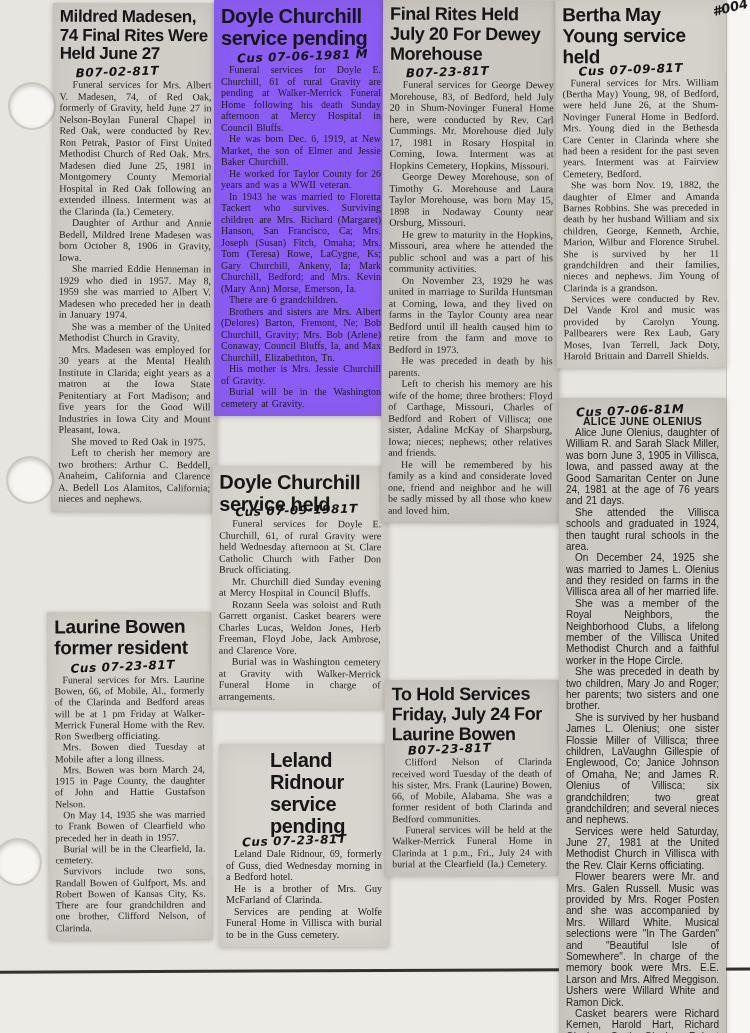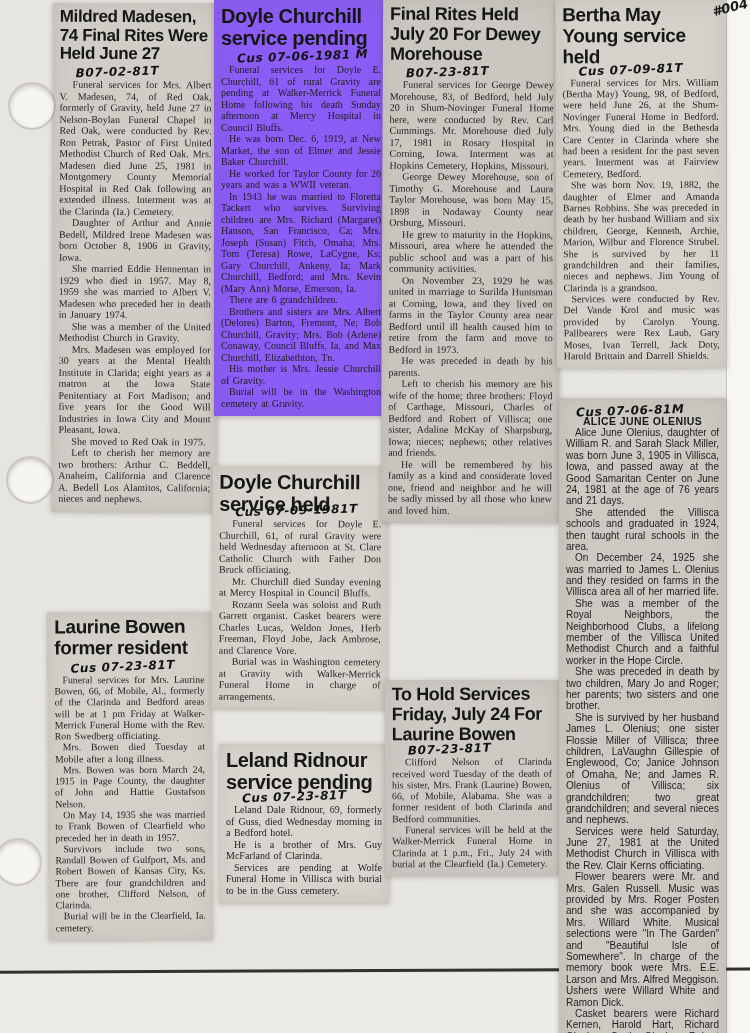--- a/index.html
+++ b/index.html
@@ -63,21 +63,21 @@
   .c-laurine{left:48px;top:612px;width:164px;background:#d3d0c9;transform:rotate(-0.3deg);}
   .c-laurine .headline{font-size:19px;}
   .c-laurine p{font-size:9.8px;text-indent:8px;}
   .c-doyle-pending{left:214px;top:0px;width:174px;background:#8b5cf6;}
   .c-doyle-pending .headline{font-size:20px;}
   .c-doyle-pending p{text-indent:8px;}
   .c-doyle-held{left:212px;top:466px;width:176px;background:#d6d3cc;transform:rotate(0.2deg);}
   .c-doyle-held .headline{font-size:20px;}
   .c-doyle-held .annotation{margin-top:-14px;}
   .c-ridnour{left:219px;top:744px;width:170px;background:#d8d5cf;}
-  .c-ridnour .headline{font-size:20px;}
+  .c-ridnour .headline{font-size:20px;margin-left:44px;}
   .c-ridnour .annotation{margin-top:-6px;}
   .c-ridnour p{text-indent:8px;}
   .c-morehouse{left:382px;top:0px;width:178px;background:#cac7c1;transform:rotate(0.25deg);}
   .c-morehouse .headline{font-size:18px;}
   .c-bowen-services{left:385px;top:680px;width:174px;background:#cdcac4;transform:rotate(-0.2deg);}
   .c-bowen-services .headline{font-size:18px;}
   .c-bowen-services .annotation{margin-top:-5px;}
   .c-bowen-services p{font-size:9.8px;}
   .c-young{left:556px;top:0px;width:170px;background:#d5d2cb;transform:rotate(-0.25deg);}
   .c-young .headline{font-size:19px;}
@@ -118,22 +118,22 @@
     <p>Left to cherish her memory are two brothers: Arthur C. Beddell, Anaheim, California and Clarence A. Bedell Los Alamitos, California; nieces and nephews.</p>
   </article>
 
   <article class="clipping c-laurine">
     <h2 class="headline">Laurine Bowen former resident</h2>
     <div class="annotation">Cus 07-23-81T</div>
     <p>Funeral services for Mrs. Laurine Bowen, 66, of Mobile, Al., formerly of the Clarinda and Bedford areas will be at 1 pm Friday at Walker-Merrick Funeral Home with the Rev. Ron Swedberg officiating.</p>
     <p>Mrs. Bowen died Tuesday at Mobile after a long illness.</p>
     <p>Mrs. Bowen was born March 24, 1915 in Page County, the daughter of John and Hattie Gustafson Nelson.</p>
     <p>On May 14, 1935 she was married to Frank Bowen of Clearfield who preceded her in death in 1957.</p>
+    <p>Burial will be in the Clearfield, Ia. cemetery.</p>
     <p>Survivors include two sons, Randall Bowen of Gulfport, Ms. and Robert Bowen of Kansas City, Ks. There are four grandchildren and one brother, Clifford Nelson, of Clarinda.</p>
-    <p>Burial will be in the Clearfield, Ia. cemetery.</p>
   </article>
 
   <article class="clipping c-doyle-pending">
     <h2 class="headline">Doyle Churchill service pending</h2>
     <div class="annotation">Cus 07-06-1981 M</div>
     <p>Funeral services for Doyle E. Churchill, 61 of rural Gravity are pending at Walker-Merrick Funeral Home following his death Sunday afternoon at Mercy Hospital in Council Bluffs.</p>
     <p>He was born Dec. 6, 1919, at New Market, the son of Elmer and Jessie Baker Churchill.</p>
     <p>He worked for Taylor County for 26 years and was a WWII veteran.</p>
     <p>In 1943 he was married to Floretta Tackert who survives. Surviving children are Mrs. Richard (Margaret) Hanson, San Francisco, Ca; Mrs. Joseph (Susan) Fitch, Omaha; Mrs. Tom (Teresa) Rowe, LaCygne, Ks; Gary Churchill, Ankeny, Ia; Mark Churchill, Bedford; and Mrs. Kevin (Mary Ann) Morse, Emerson, Ia.</p>
     <p>There are 6 grandchildren.</p>

